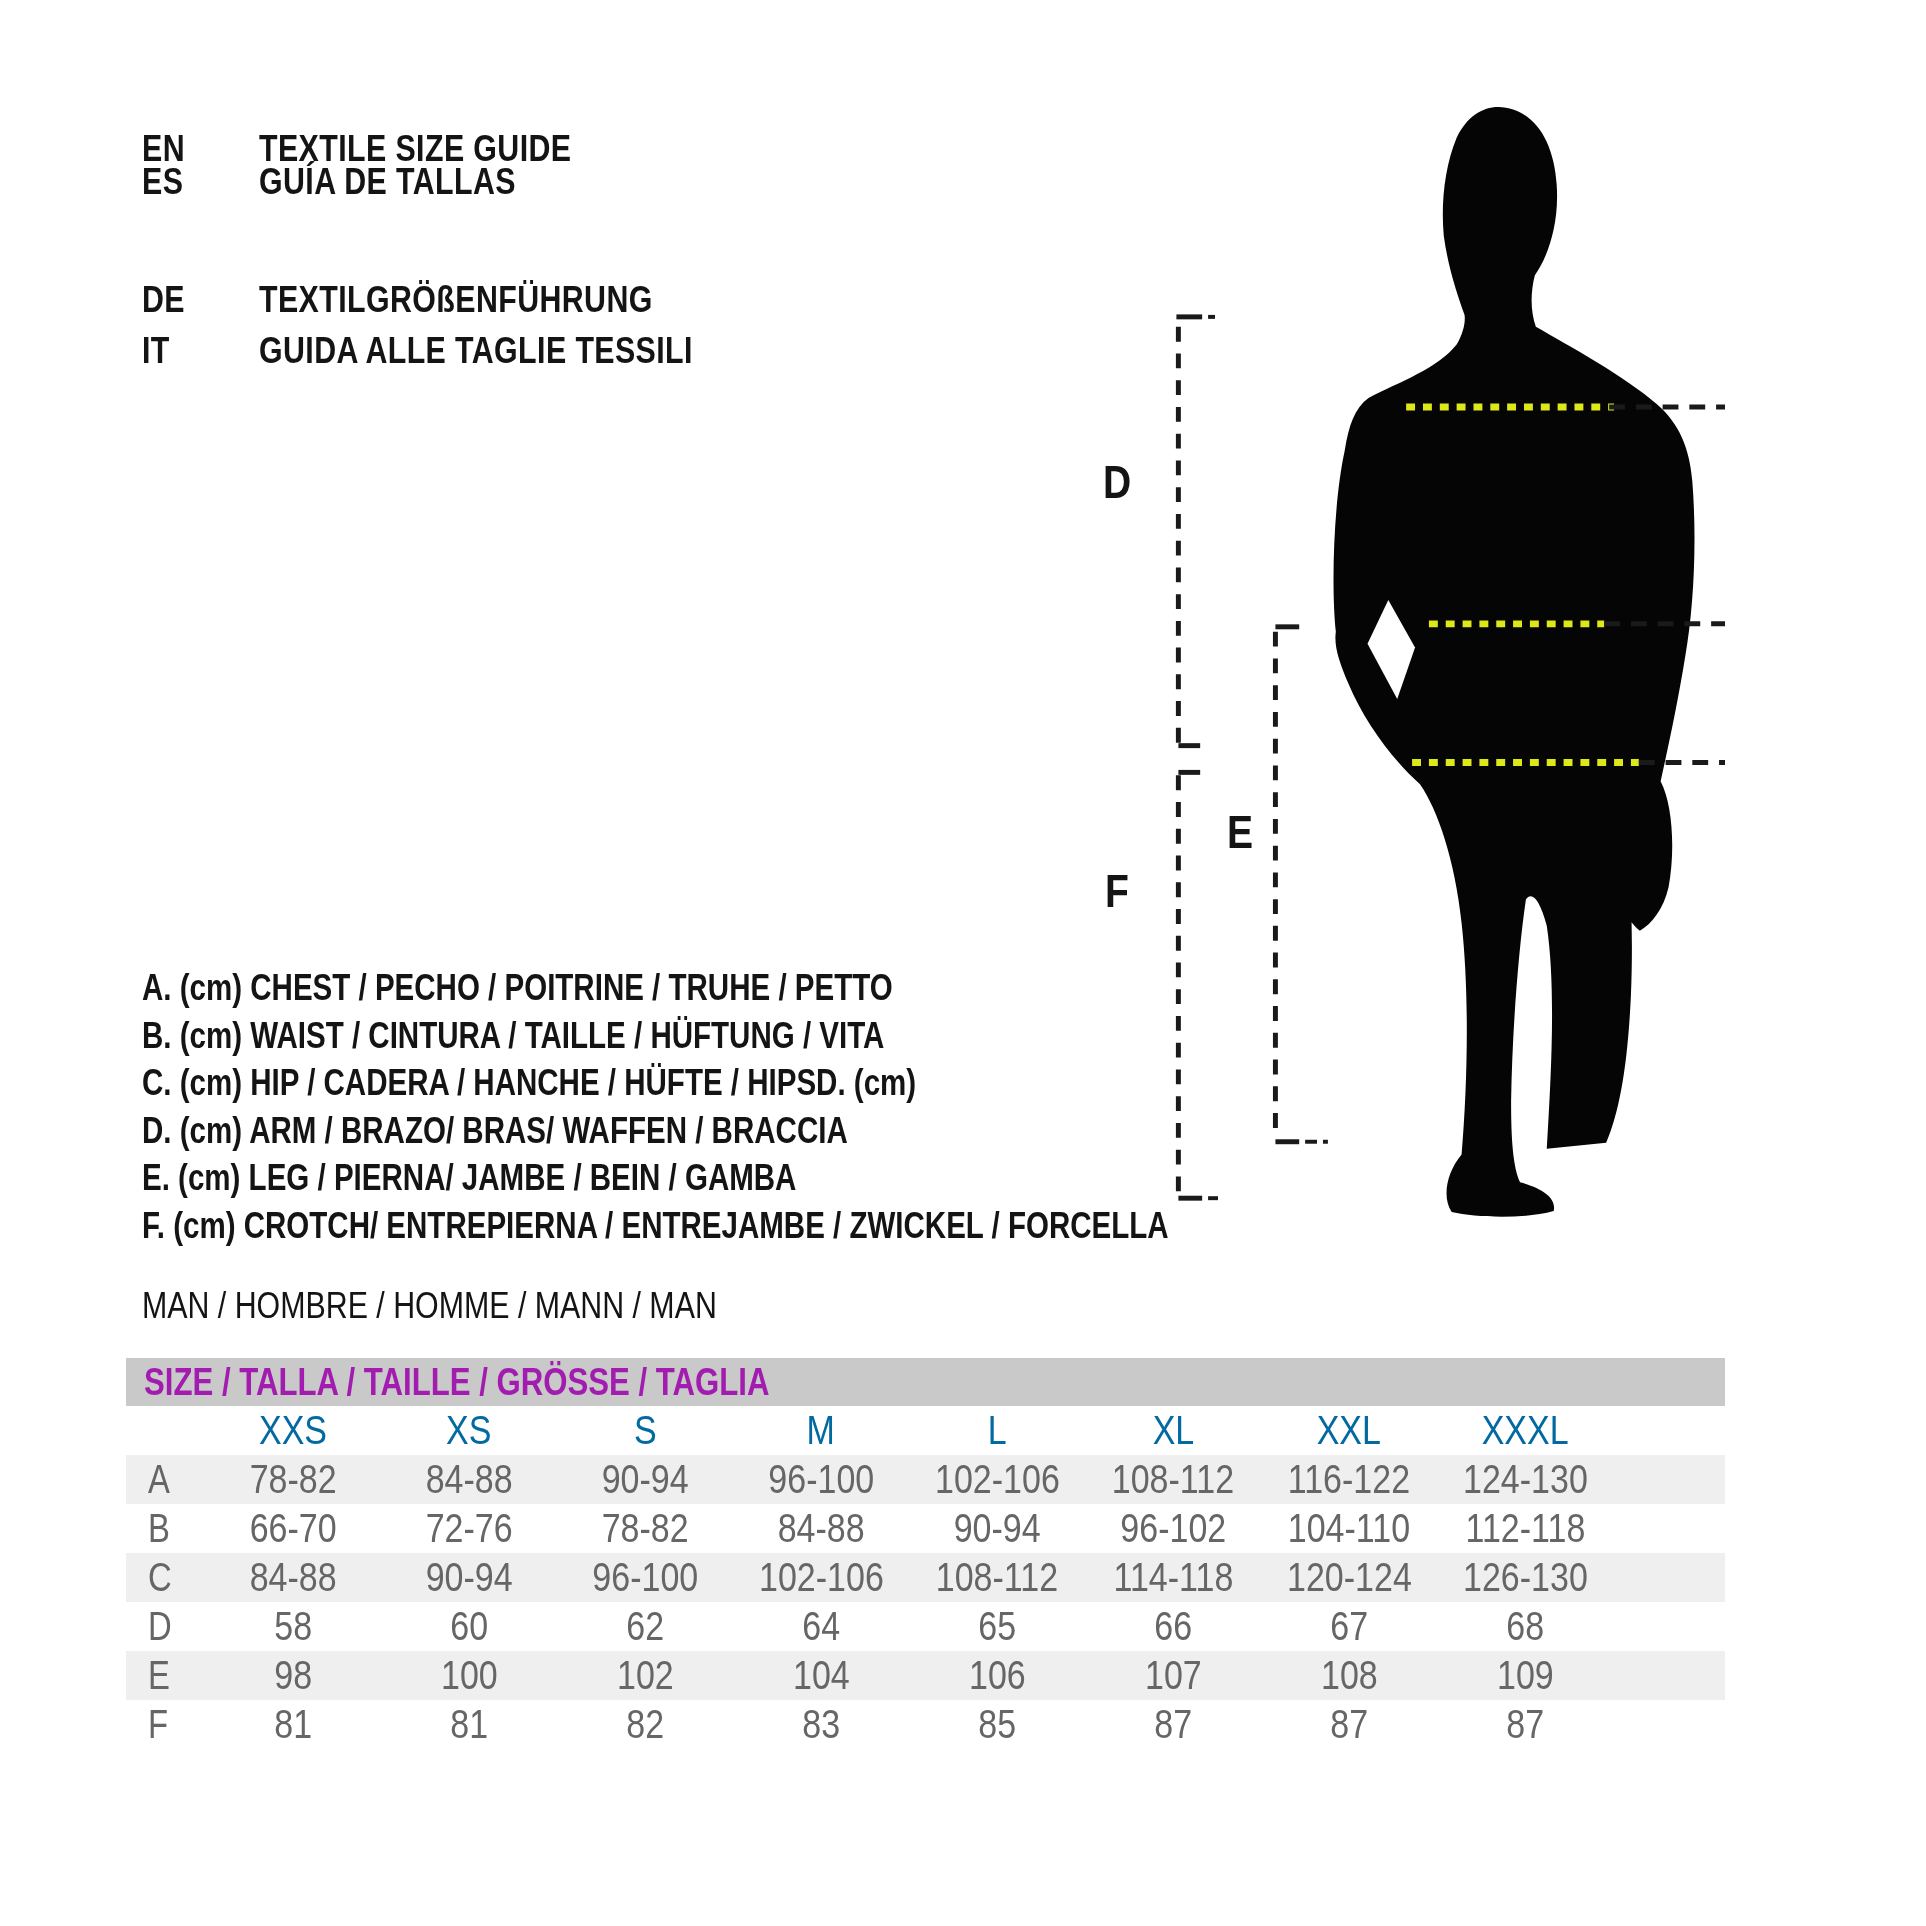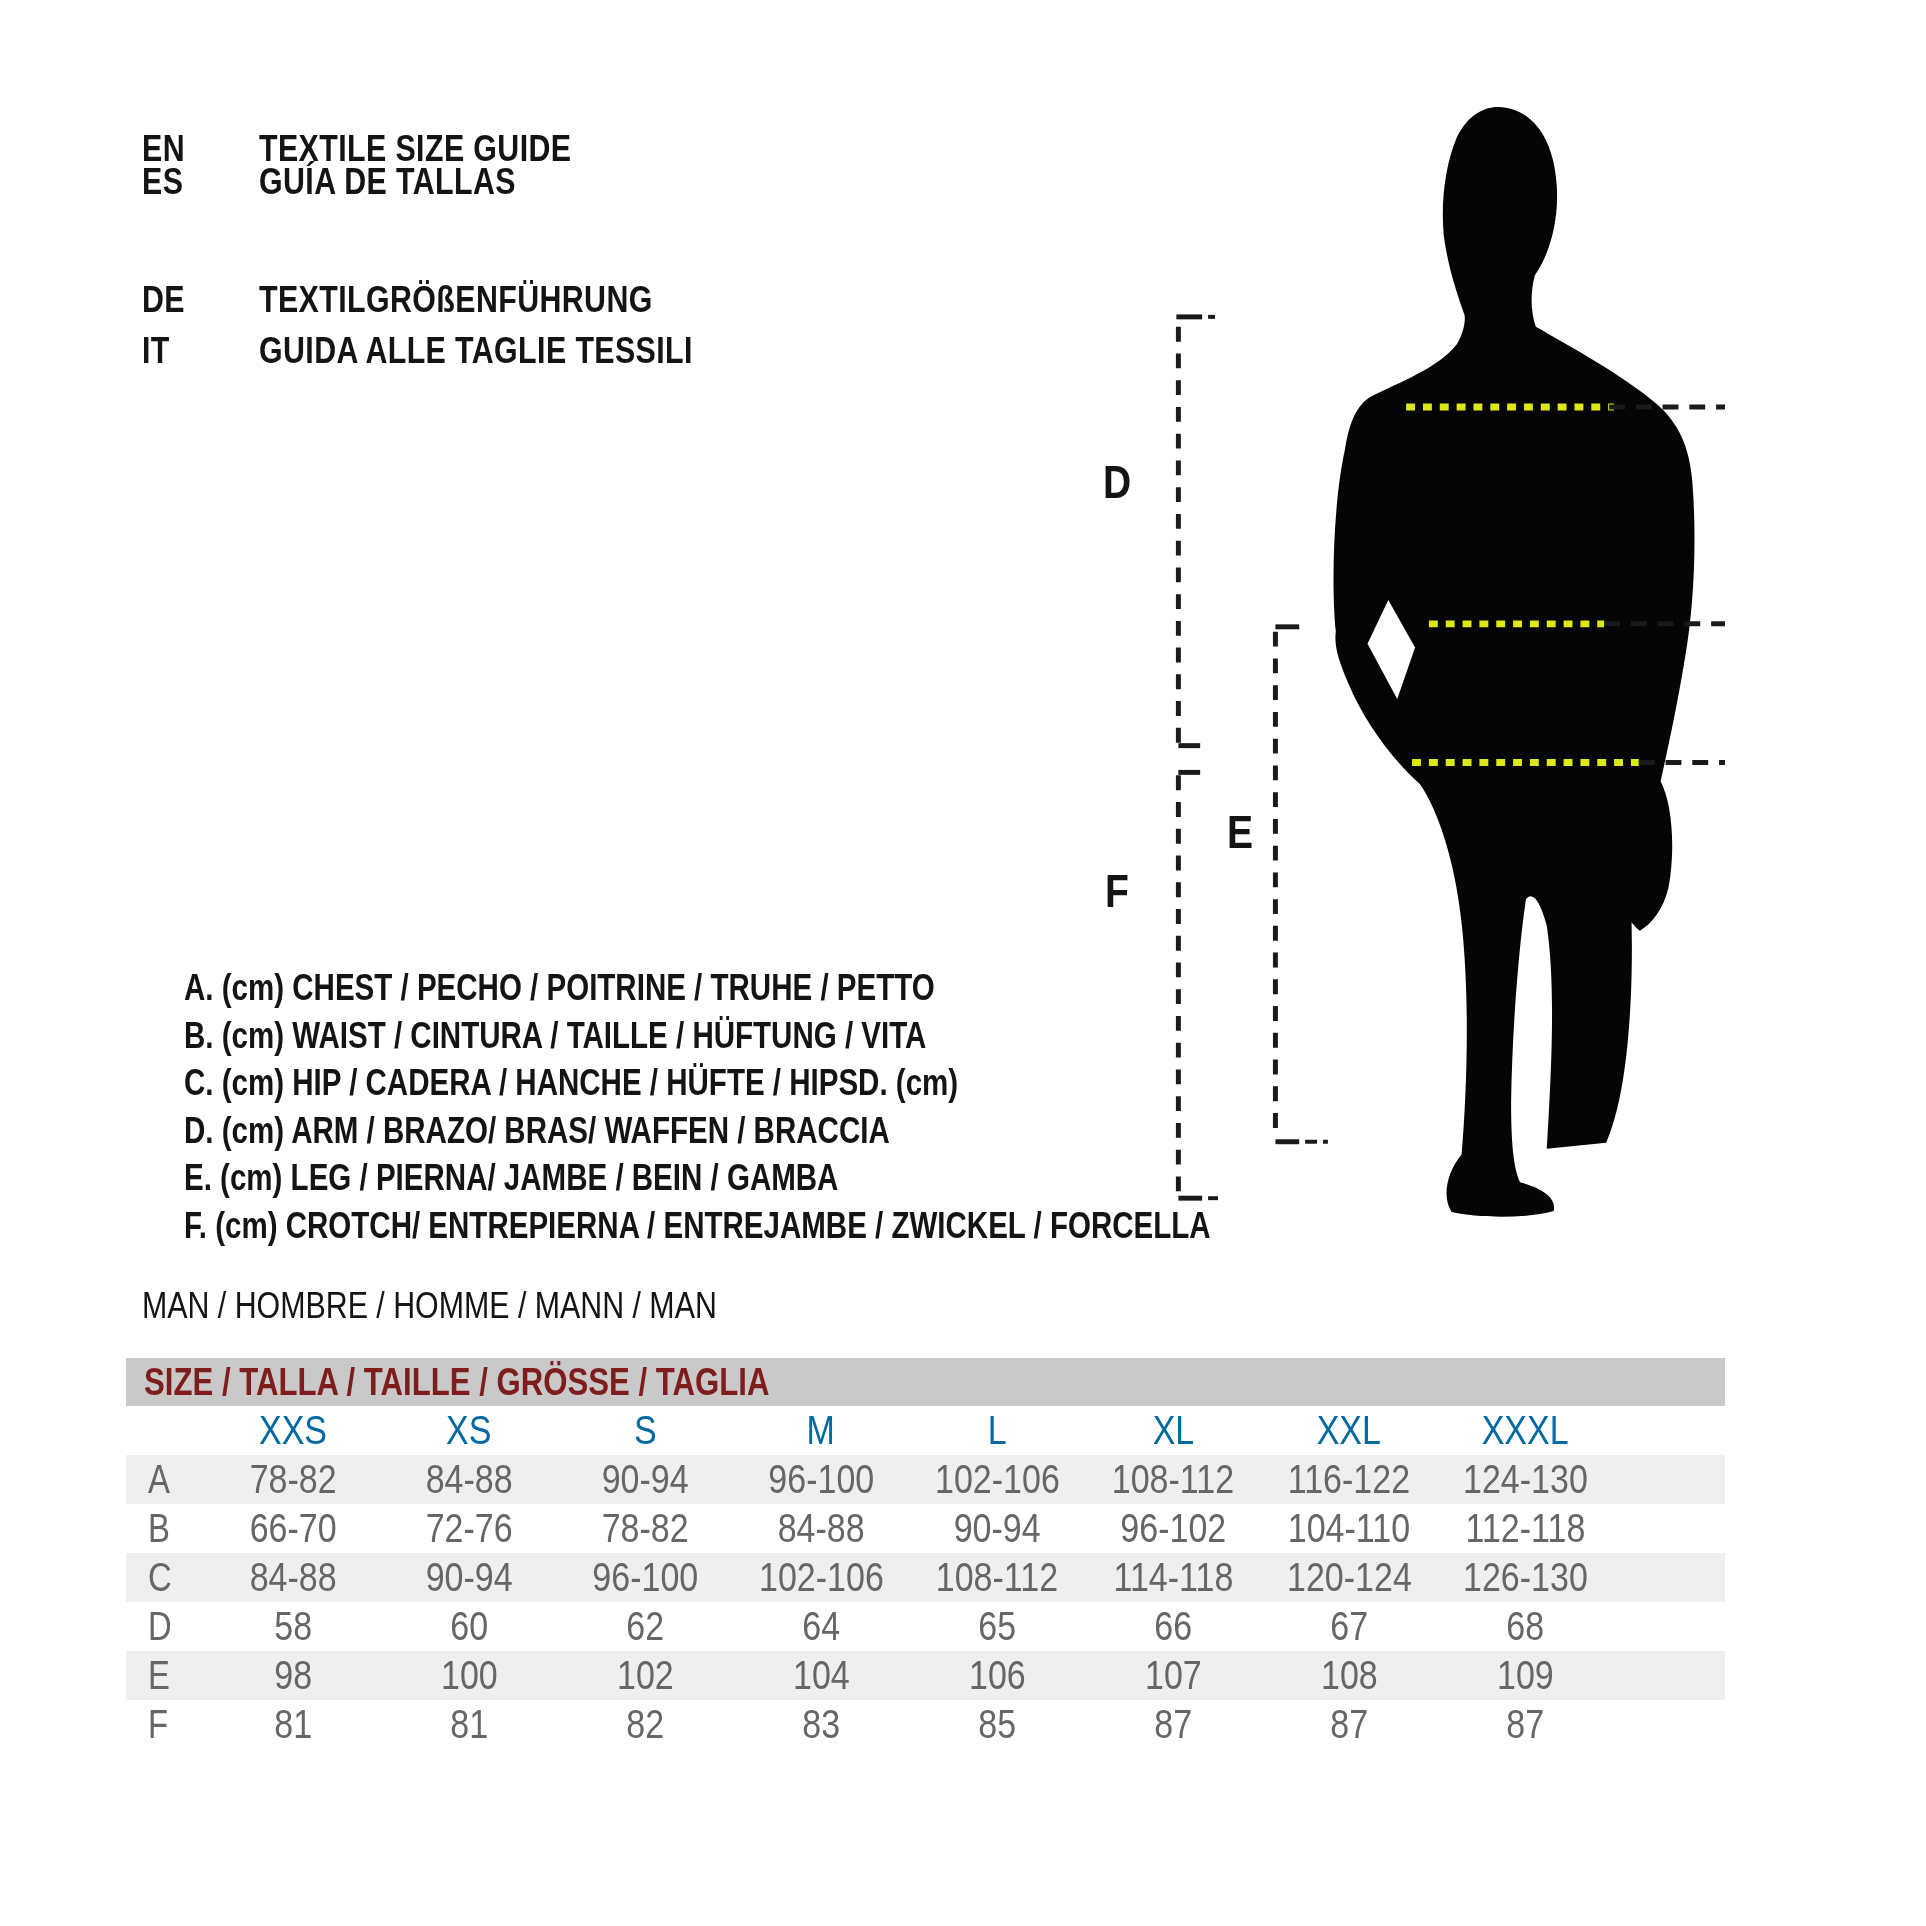--- a/index.html
+++ b/index.html
@@ -9,31 +9,31 @@
   .cond{display:inline-block;transform:scaleX(.82);transform-origin:0 50%;white-space:nowrap;}
   .condc{display:inline-block;transform:scaleX(.85);transform-origin:50% 50%;white-space:nowrap;}
 
   
   .lang-row{position:absolute;left:142px;height:48px;display:flex;align-items:center;
             font-size:37px;font-weight:bold;letter-spacing:0.5px;}
   .lang-code{width:117px;flex:0 0 117px;}
 
   
   .legend-row{position:absolute;left:142px;height:46px;display:flex;align-items:center;
-              font-size:36px;font-weight:bold;margin-left:42px;}
+              font-size:36px;font-weight:bold;}
 
   .man-line{position:absolute;left:142px;top:1283px;height:46px;display:flex;align-items:center;
             font-size:37px;font-weight:normal;justify-content:flex-end;}
 
   
   .fig-label{position:absolute;transform:translate(-50%,-50%);font-size:46px;font-weight:bold;color:#141414;}
 
   
   #size-table{position:absolute;left:126px;top:1358px;width:1676px;}
-  .tbl-bar{height:48px;background:#c9c9c9;color:#7f1d1d;font-size:38px;font-weight:bold;
+  .tbl-bar{height:48px;background:#c9c9c9;color:#a21caf;font-size:38px;font-weight:bold;
            display:flex;align-items:center;padding-left:18px;box-sizing:border-box;}
   .tbl-row{display:grid;grid-template-columns:79px repeat(8,176px) 1fr;height:49px;align-items:center;}
   .tbl-row.band{background:#efefef;}
   .tbl-cell{text-align:center;font-size:40px;color:#666666;}
   .tbl-cell.lbl{text-align:left;padding-left:22px;}
   .tbl-head .tbl-cell{color:#0369a1;}
 </style>
 </head>
 <body>
 

